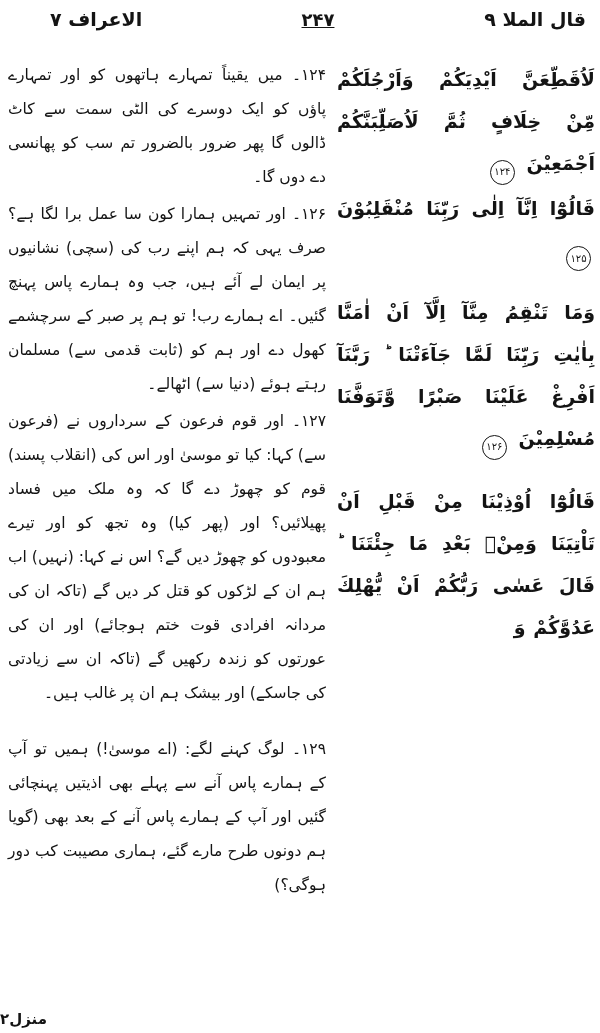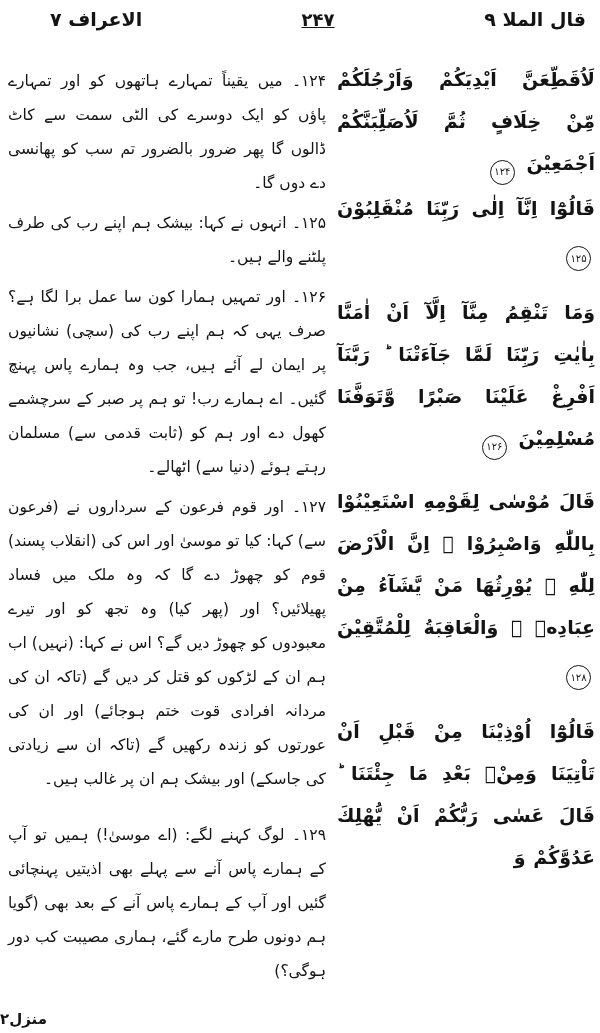--- a/index.html
+++ b/index.html
@@ -46,21 +46,21 @@
     margin-right:4px;
   }
   
   .urdu-col{
     position:absolute;top:58px;left:8px;width:318px;
     direction:rtl;
     text-align:justify;
     font-size:15.5px;
     line-height:34px;
   }
-  .uverse{margin:6px 0 3px;}
+  .uverse{margin:0 0 3px;}
   .uverse.gap-top{margin-top:22px;}
   
   .footer{
     position:absolute;bottom:5px;left:0;width:500px;
     text-align:left;
     font-size:15px;font-weight:700;
     direction:rtl;
   }
 </style>
 </head>
@@ -85,34 +85,29 @@
       <span>قَالُوْٓا اِنَّآ اِلٰی رَبِّنَا مُنْقَلِبُوْنَ</span>
       <span class="num-badge">۱۲۵</span>
     </div>
 
     <div class="ayah">
       <span>وَمَا تَنْقِمُ مِنَّآ اِلَّآ اَنْ اٰمَنَّا بِاٰیٰتِ رَبِّنَا لَمَّا جَآءَتْنَا ؕ رَبَّنَآ اَفْرِغْ عَلَیْنَا صَبْرًا وَّتَوَفَّنَا مُسْلِمِیْنَ</span>
       <span class="num-badge">۱۲۶</span>
     </div>
 
 
-    <div class="ayah">
-      <span>قَالَ مُوْسٰی لِقَوْمِهِ اسْتَعِیْنُوْا بِاللّٰهِ وَاصْبِرُوْا ۚ اِنَّ الْاَرْضَ لِلّٰهِ ۙ یُوْرِثُهَا مَنْ یَّشَآءُ مِنْ عِبَادِهٖ ۖ وَالْعَاقِبَةُ لِلْمُتَّقِیْنَ</span>
-      <span class="num-badge">۱۲۸</span>
-    </div>
 
     <div class="ayah">
       <span>قَالُوْٓا اُوْذِیْنَا مِنْ قَبْلِ اَنْ تَاْتِیَنَا وَمِنْۢ بَعْدِ مَا جِئْتَنَا ؕ قَالَ عَسٰی رَبُّكُمْ اَنْ یُّهْلِكَ عَدُوَّكُمْ وَ</span>
     </div>
 
   </div>
 
   <div class="urdu-col">
     <p class="uverse">۱۲۴۔ میں یقیناً تمہارے ہاتھوں کو اور تمہارے پاؤں کو ایک دوسرے کی الٹی سمت سے کاٹ ڈالوں گا پھر ضرور بالضرور تم سب کو پھانسی دے دوں گا۔</p>
-    <p class="uverse">۱۲۵۔ انہوں نے کہا: بیشک ہم اپنے رب کی طرف پلٹنے والے ہیں۔</p>
     <p class="uverse">۱۲۶۔ اور تمہیں ہمارا کون سا عمل برا لگا ہے؟ صرف یہی کہ ہم اپنے رب کی (سچی) نشانیوں پر ایمان لے آئے ہیں، جب وہ ہمارے پاس پہنچ گئیں۔ اے ہمارے رب! تو ہم پر صبر کے سرچشمے کھول دے اور ہم کو (ثابت قدمی سے) مسلمان رہتے ہوئے (دنیا سے) اٹھالے۔</p>
     <p class="uverse">۱۲۷۔ اور قوم فرعون کے سرداروں نے (فرعون سے) کہا: کیا تو موسیٰ اور اس کی (انقلاب پسند) قوم کو چھوڑ دے گا کہ وہ ملک میں فساد پھیلائیں؟ اور (پھر کیا) وہ تجھ کو اور تیرے معبودوں کو چھوڑ دیں گے؟ اس نے کہا: (نہیں) اب ہم ان کے لڑکوں کو قتل کر دیں گے (تاکہ ان کی مردانہ افرادی قوت ختم ہوجائے) اور ان کی عورتوں کو زندہ رکھیں گے (تاکہ ان سے زیادتی کی جاسکے) اور بیشک ہم ان پر غالب ہیں۔</p>
     <p class="uverse gap-top">۱۲۹۔ لوگ کہنے لگے: (اے موسیٰ!) ہمیں تو آپ کے ہمارے پاس آنے سے پہلے بھی اذیتیں پہنچائی گئیں اور آپ کے ہمارے پاس آنے کے بعد بھی (گویا ہم دونوں طرح مارے گئے، ہماری مصیبت کب دور ہوگی؟)</p>
   </div>
 
   <div class="footer">منزل۲</div>
 
 </div>
 
 </body></html>

